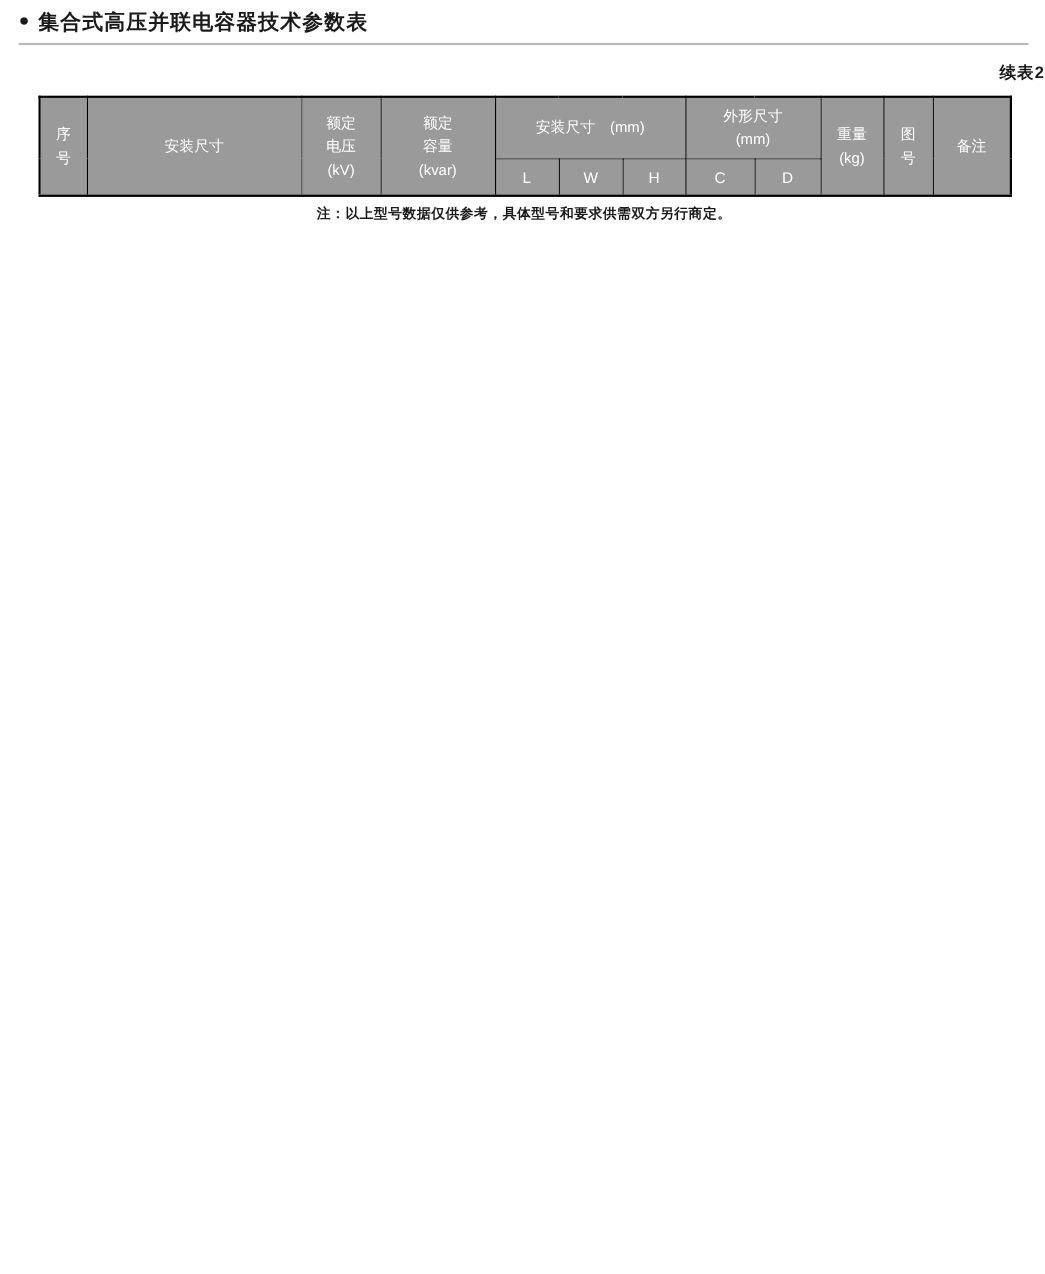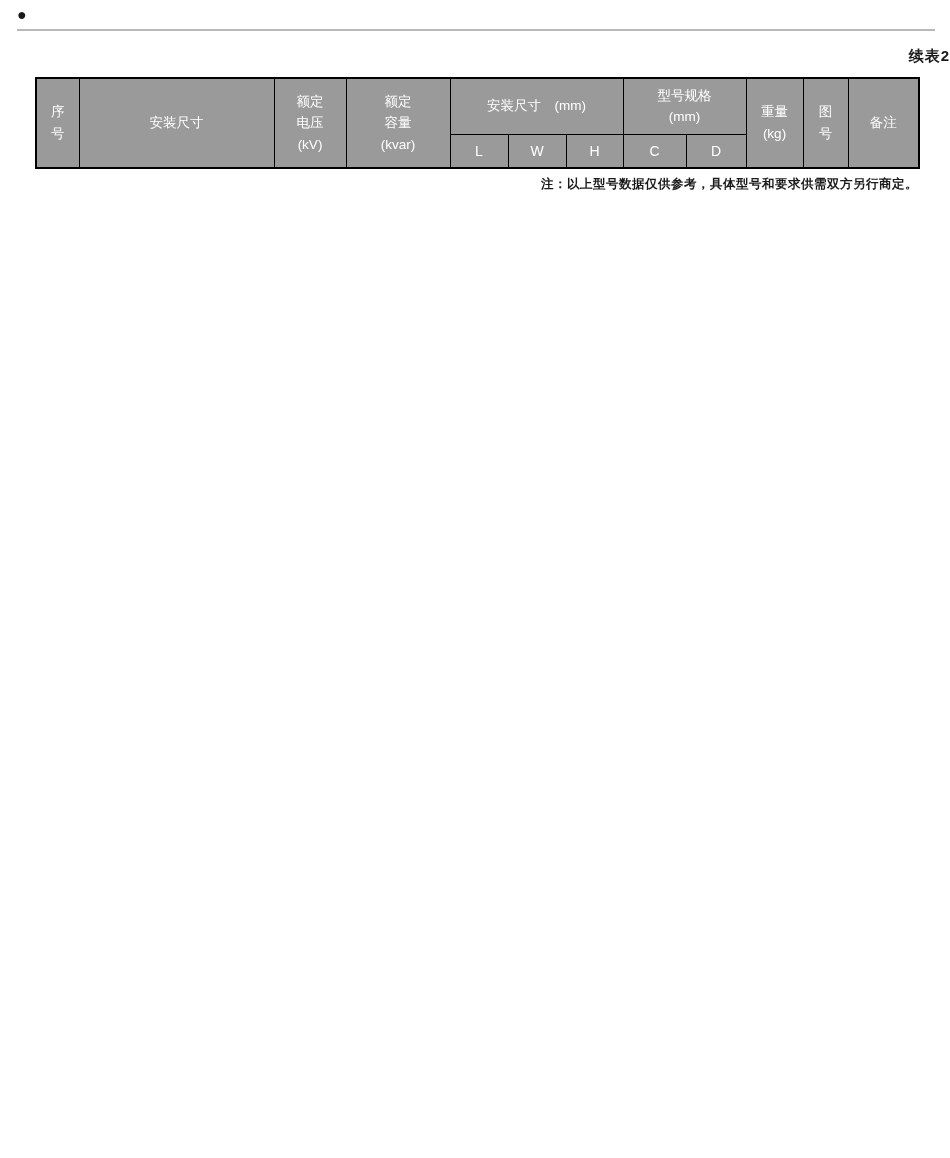--- a/index.html
+++ b/index.html
@@ -29,29 +29,30 @@
   th,td{border:1px solid var(--border-c);text-align:center;vertical-align:middle;overflow:hidden;}
   thead th{
     background:var(--header-bg);color:#ffffff;font-weight:normal;
     font-size:13.5px;line-height:1.6;white-space:pre-line;padding:2px 0;
   }
   thead tr.h-top{height:56px;}
   thead tr.h-sub{height:34px;}
   thead tr.h-sub th{font-size:14px;}
   thead{border-bottom:2px solid var(--border-c);}
   .footnote{
-    width:883px;margin:7px 0 0 35px;text-align:right;
+    width:883px;margin:7px 0 0 35px;text-align:center;
     font-size:12.5px;font-weight:bold;letter-spacing:0.5px;
   }
 </style>
 </head>
 <body>
 
 <div class="title-row">
   <span class="bullet">●</span>
+  <h1 class="page-title">集合式高压并联电容器技术参数表</h1>
 </div>
 <div class="rule"></div>
 <div class="subtitle">续表2</div>
 
 <table>
   <colgroup>
     <col style="width:43px">
       <col style="width:195px">
       <col style="width:72px">
       <col style="width:104px">
@@ -69,21 +70,21 @@
       <th rowspan="2">序
 号</th>
       <th rowspan="2">安装尺寸</th>
       <th rowspan="2">额定
 电压
 (kV)</th>
       <th rowspan="2">额定
 容量
 (kvar)</th>
       <th colspan="3">安装尺寸　(mm)</th>
-      <th colspan="2">型号规格
+      <th colspan="2">外形尺寸
 (mm)</th>
       <th rowspan="2">重量
 (kg)</th>
       <th rowspan="2">图
 号</th>
       <th rowspan="2">备注</th>
     </tr>
     <tr class="h-sub">
       <th>L</th>
       <th>W</th>

